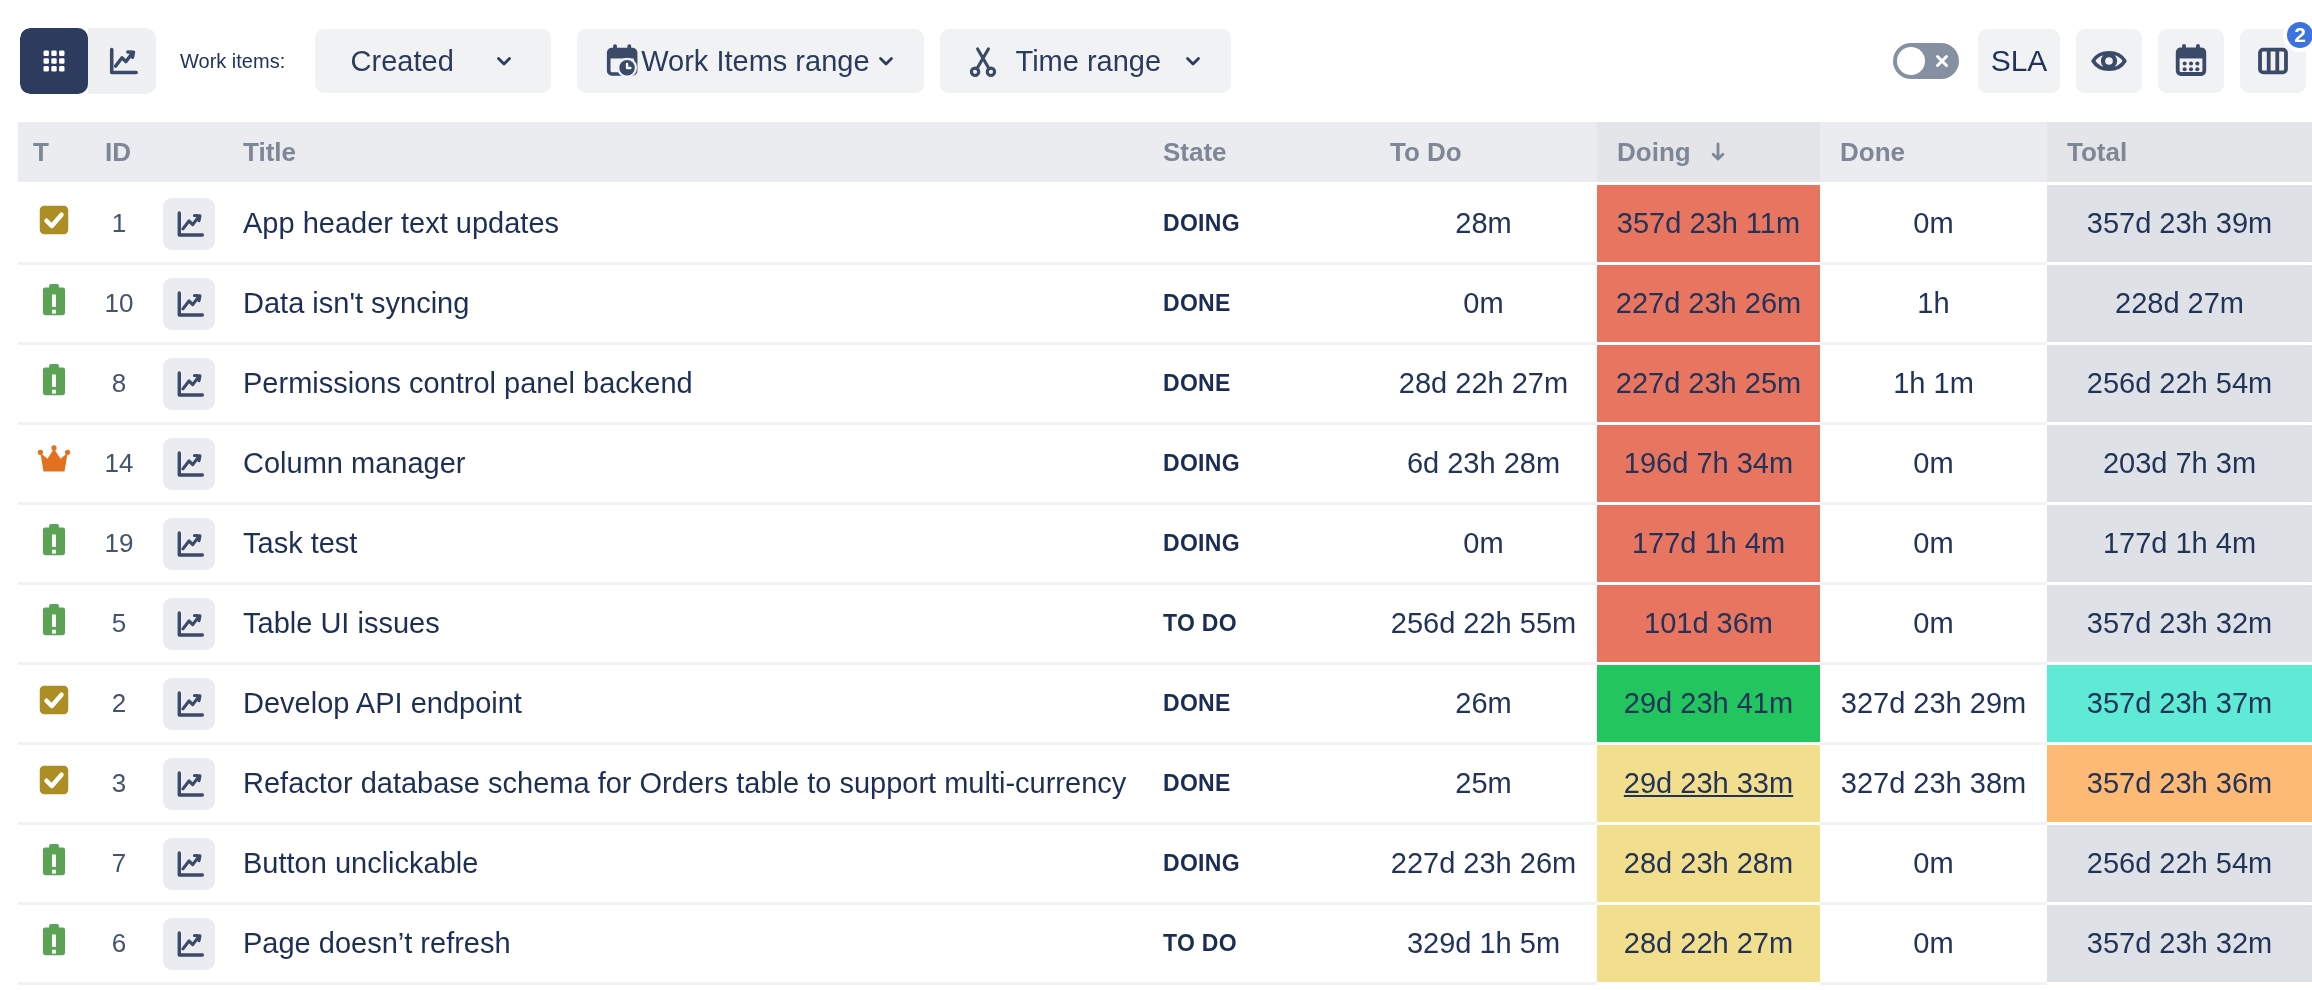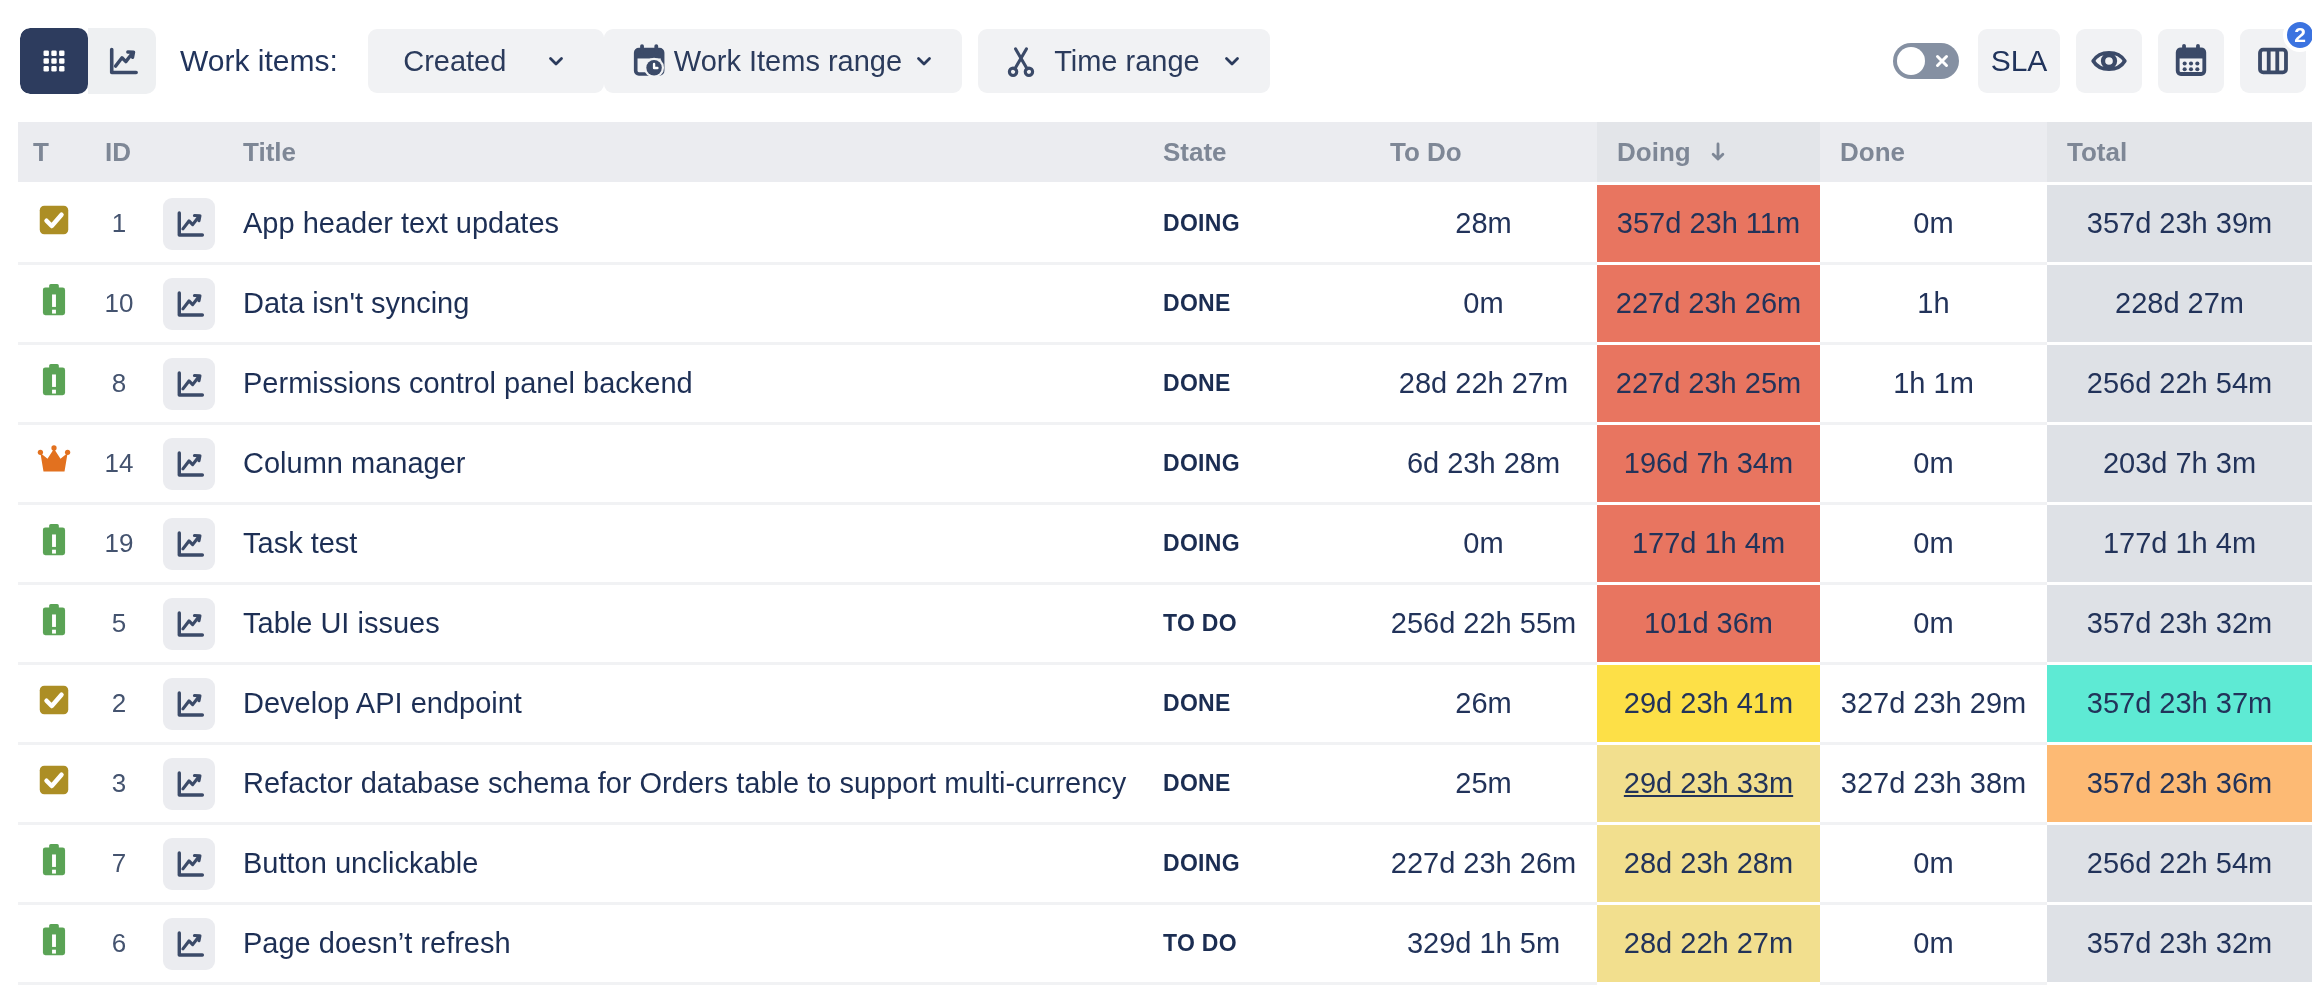--- a/index.html
+++ b/index.html
@@ -16,28 +16,28 @@
   .toolbar {
     height:122px; display:flex; align-items:center;
     padding:0 6px 0 20px; background:#fff;
   }
   .seg { display:flex; border-radius:10px; overflow:hidden; flex:0 0 auto; }
   .seg-btn {
     width:68px; height:66px; border:none; display:flex; align-items:center; justify-content:center;
     background:#eef0f2; cursor:pointer; padding:0;
   }
   .seg-btn.active { background:#2d3c5e; border-radius:10px; }
-  .tb-label { margin-left:24px; font-size:30px; font-weight:500; color:#21345c; white-space:nowrap; }
+  .tb-label { margin-left:24px; font-size:20px; font-weight:500; color:#21345c; white-space:nowrap; }
   .tb-btn {
     height:64px; border:none; border-radius:9px; background:#f1f2f4;
     display:flex; align-items:center; font-size:29px; font-weight:500; color:#2b3b5c;
     cursor:pointer; white-space:nowrap; padding:0 26px;
   }
   .btn-created { width:236px; margin-left:30px; justify-content:center; gap:34px; }
-  .btn-wir { gap:6px; }
+  .btn-wir { margin-left:26px; gap:0; }
   .btn-tr  { margin-left:16px; gap:16px; }
   .chev { margin-left:4px; }
   .spacer { flex:1 1 auto; }
 
   .toggle {
     position:relative; width:66px; height:36px; border-radius:18px; background:#8590a2;
     flex:0 0 auto; cursor:pointer;
   }
   .toggle .knob {
     position:absolute; left:4px; top:4px; width:28px; height:28px; border-radius:50%; background:#ffffff;
@@ -420,21 +420,21 @@
               <svg width="34" height="34" viewBox="0 0 28 28" fill="none" stroke="#3b4a68" stroke-linecap="round" stroke-linejoin="round">
                 <path d="M6 5 V23 H25" stroke-width="2.8"></path>
                 <path d="M9 18 L14 11.5 L17 14.5 L22 8" stroke-width="2.6"></path>
                 <path d="M18.5 7 L23 7.2 L22.2 11.2" stroke-width="2.6"></path>
               </svg>
             </span>
           </button></td>
         <td class="title-cell">Develop API endpoint</td>
         <td class="state-cell">DONE</td>
         <td class="todo-cell">26m</td>
-        <td class="doing-cell" style="background: #fde047;">29d 23h 41m</td>
+        <td class="doing-cell" style="background: #22c55e;">29d 23h 41m</td>
         <td class="done-cell">327d 23h 29m</td>
         <td class="total-cell" style="background: #5eead4;">357d 23h 37m</td>
       </tr>
       <tr>
         <td class="t-cell"><span class="ticon">
             <svg width="36" height="36" viewBox="0 0 24 24">
               <rect x="2.5" y="2.5" width="19" height="19" rx="3" fill="#AC8E25"></rect>
               <path d="M7 12.5 L10.5 16 L17 8.5" fill="none" stroke="#fff" stroke-width="3" stroke-linecap="round" stroke-linejoin="round"></path>
             </svg>
           </span></td>

